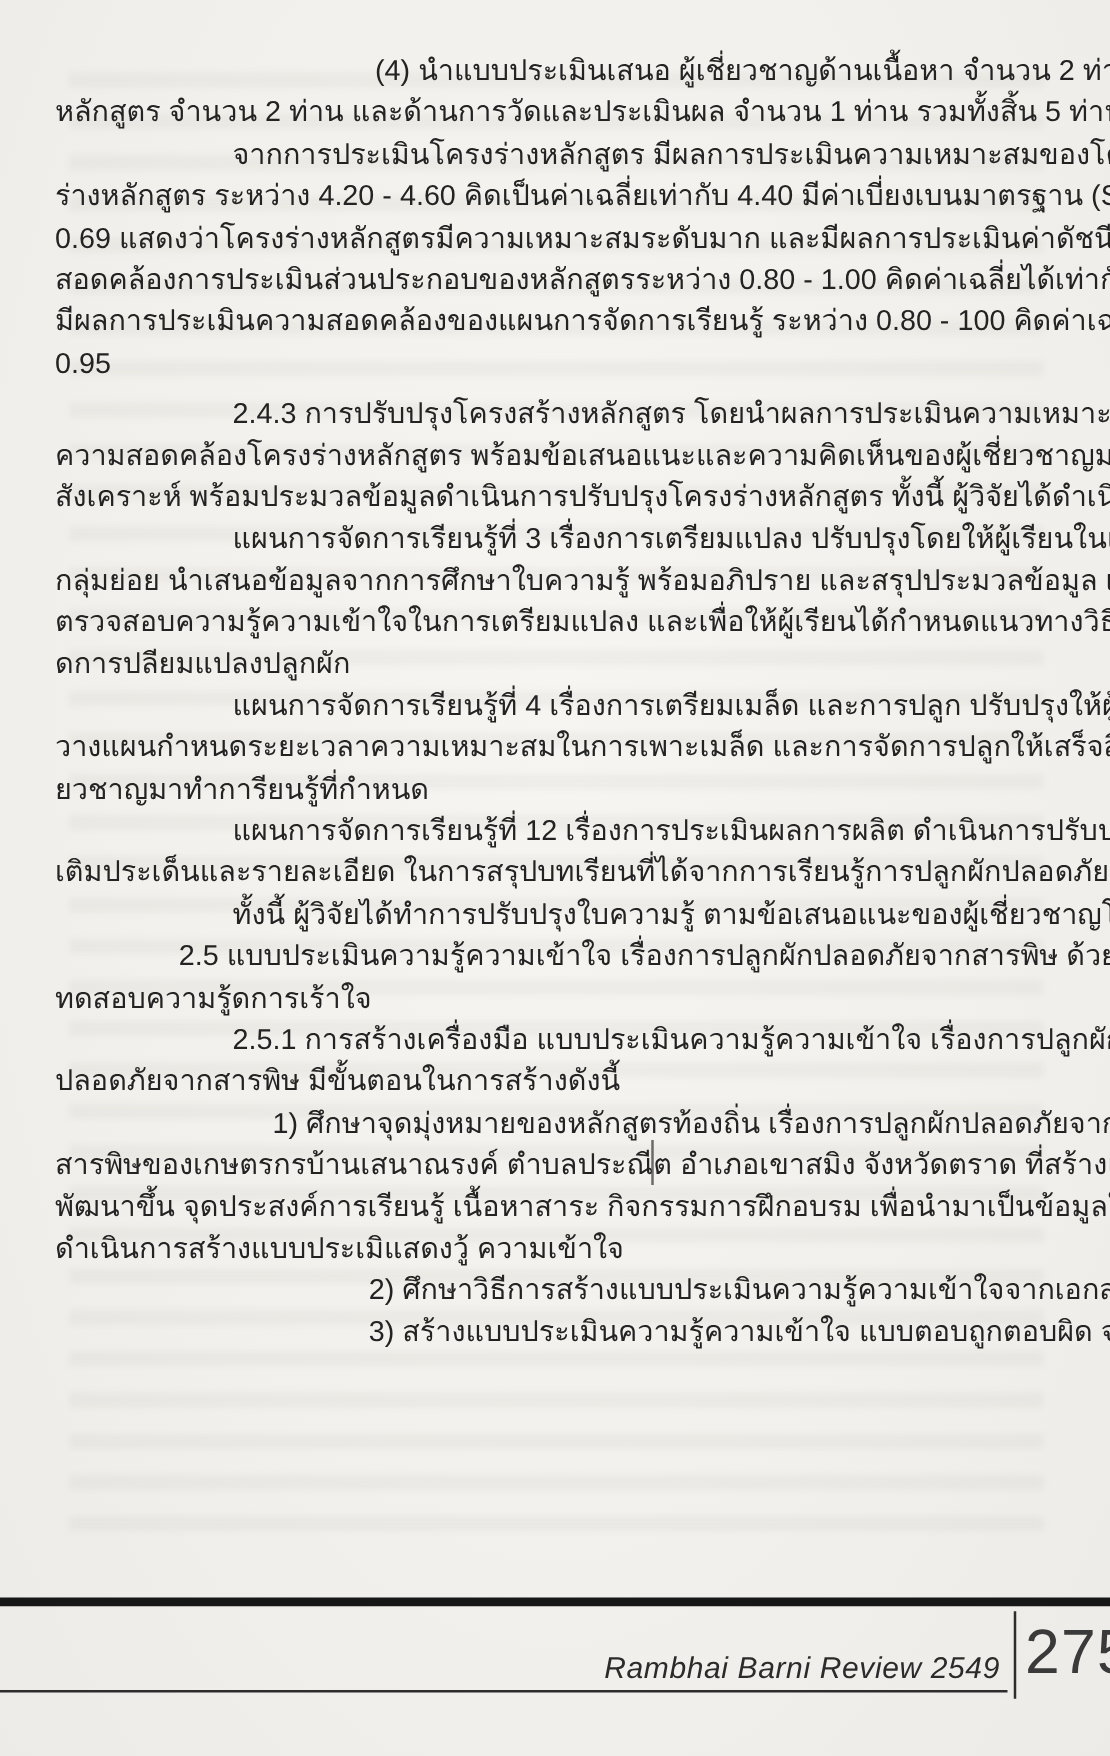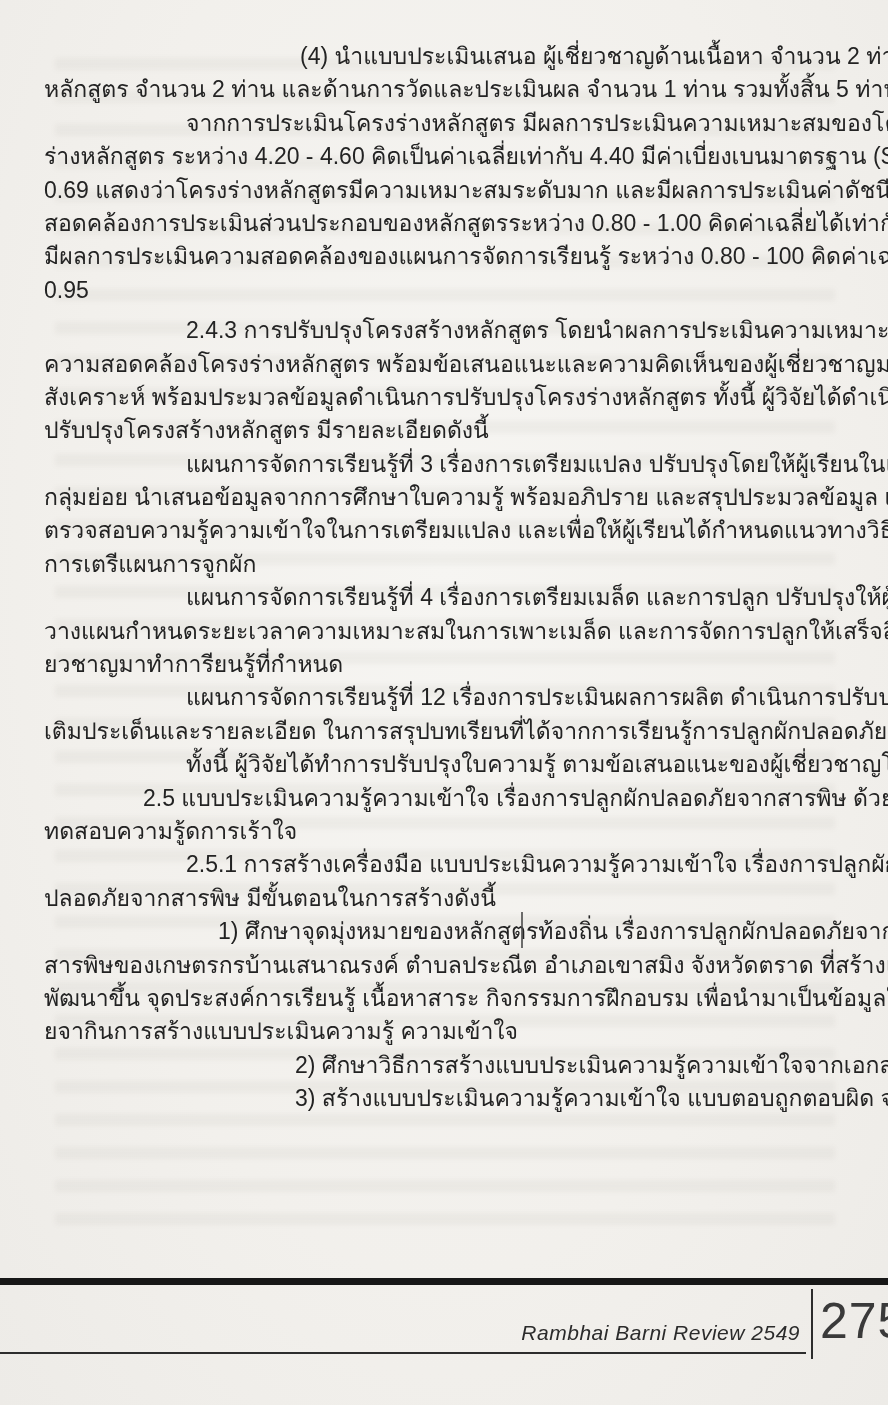--- a/index.html
+++ b/index.html
@@ -39,21 +39,21 @@
   .il-p4{margin-left:256px;}    
   .scan-line{
     position:absolute;left:521px;top:912px;width:2px;height:36px;
     background:#4a4a4a;opacity:.8;
   }
   .footer-bar{position:absolute;left:0;top:1278px;width:888px;height:7px;background:#171717;}
   .footer-rule{position:absolute;left:0;top:1352px;width:806px;height:2px;background:#2d2d2d;}
   .footer-vline{position:absolute;left:811px;top:1289px;width:2px;height:70px;background:#2d2d2d;}
   .journal{
     position:absolute;right:88px;top:1321px;
-    font-style:italic;font-size:21px;color:#2b2b2b;letter-spacing:.5px;
+    font-style:italic;font-size:24px;color:#2b2b2b;letter-spacing:.5px;
     white-space:nowrap;
   }
   .pageno{
     position:absolute;left:820px;top:1297px;
     font-size:50px;line-height:48px;font-weight:200;
     color:#3a3a3a;letter-spacing:1px;
   }
 </style>
 </head>
 <body>
@@ -67,39 +67,38 @@
     <div class="ln">หลักสูตร จำนวน 2 ท่าน และด้านการวัดและประเมินผล จำนวน 1 ท่าน รวมทั้งสิ้น 5 ท่าน พิจารณา</div>
     <div class="ln il-mid">จากการประเมินโครงร่างหลักสูตร  มีผลการประเมินความเหมาะสมของโครง</div>
     <div class="ln">ร่างหลักสูตร ระหว่าง 4.20 - 4.60  คิดเป็นค่าเฉลี่ยเท่ากับ 4.40 มีค่าเบี่ยงเบนมาตรฐาน (S.D.) เท่ากับ</div>
     <div class="ln">0.69  แสดงว่าโครงร่างหลักสูตรมีความเหมาะสมระดับมาก  และมีผลการประเมินค่าดัชนีความ</div>
     <div class="ln">สอดคล้องการประเมินส่วนประกอบของหลักสูตรระหว่าง 0.80 - 1.00 คิดค่าเฉลี่ยได้เท่ากับ 0.95 และ</div>
     <div class="ln">มีผลการประเมินความสอดคล้องของแผนการจัดการเรียนรู้ ระหว่าง 0.80 - 100 คิดค่าเฉลี่ยได้เท่ากับ</div>
     <div class="ln">0.95</div>
     <div class="ln il-mid gap">2.4.3  การปรับปรุงโครงสร้างหลักสูตร  โดยนำผลการประเมินความเหมาะสมและ</div>
     <div class="ln">ความสอดคล้องโครงร่างหลักสูตร  พร้อมข้อเสนอแนะและความคิดเห็นของผู้เชี่ยวชาญมาทำการ</div>
     <div class="ln">สังเคราะห์  พร้อมประมวลข้อมูลดำเนินการปรับปรุงโครงร่างหลักสูตร  ทั้งนี้  ผู้วิจัยได้ดำเนินการ</div>
-    <div class="ln">ปรับปรุงโครงสร้างหลักสูตร มีรายละเอียดดังนี้</div>
     <div class="ln il-mid">แผนการจัดการเรียนรู้ที่ 3 เรื่องการเตรียมแปลง  ปรับปรุงโดยให้ผู้เรียนในแต่ละ</div>
     <div class="ln">กลุ่มย่อย  นำเสนอข้อมูลจากการศึกษาใบความรู้  พร้อมอภิปราย และสรุปประมวลข้อมูล  เพื่อการ</div>
     <div class="ln">ตรวจสอบความรู้ความเข้าใจในการเตรียมแปลง  และเพื่อให้ผู้เรียนได้กำหนดแนวทางวิธีการ ใน</div>
-    <div class="ln">การเตรีแผนการจูกผัก</div>
+    <div class="ln">ดการปลียมแปลงปลูกผัก</div>
     <div class="ln il-mid">แผนการจัดการเรียนรู้ที่ 4 เรื่องการเตรียมเมล็ด และการปลูก  ปรับปรุงให้ผู้เรียน</div>
     <div class="ln">วางแผนกำหนดระยะเวลาความเหมาะสมในการเพาะเมล็ด  และการจัดการปลูกให้เสร็จสิ้นตาม</div>
     <div class="ln">ยวชาญมาทำการียนรู้ที่กำหนด</div>
     <div class="ln il-mid">แผนการจัดการเรียนรู้ที่ 12 เรื่องการประเมินผลการผลิต  ดำเนินการปรับปรุง เพิ่ม</div>
     <div class="ln">เติมประเด็นและรายละเอียด ในการสรุปบทเรียนที่ได้จากการเรียนรู้การปลูกผักปลอดภัยจากสารพิษ</div>
     <div class="ln il-mid">ทั้งนี้  ผู้วิจัยได้ทำการปรับปรุงใบความรู้  ตามข้อเสนอแนะของผู้เชี่ยวชาญโดยเพิ่ม</div>
     <div class="ln il-25">2.5  แบบประเมินความรู้ความเข้าใจ  เรื่องการปลูกผักปลอดภัยจากสารพิษ ด้วยแบบ</div>
     <div class="ln">ทดสอบความรู้ดการเร้าใจ</div>
     <div class="ln il-mid">2.5.1 การสร้างเครื่องมือ  แบบประเมินความรู้ความเข้าใจ  เรื่องการปลูกผัก</div>
     <div class="ln">ปลอดภัยจากสารพิษ  มีขั้นตอนในการสร้างดังนี้</div>
     <div class="ln il-n1">1)  ศึกษาจุดมุ่งหมายของหลักสูตรท้องถิ่น  เรื่องการปลูกผักปลอดภัยจาก</div>
     <div class="ln">สารพิษของเกษตรกรบ้านเสนาณรงค์  ตำบลประณีต  อำเภอเขาสมิง  จังหวัดตราด  ที่สร้างและ</div>
     <div class="ln">พัฒนาขึ้น  จุดประสงค์การเรียนรู้  เนื้อหาสาระ  กิจกรรมการฝึกอบรม  เพื่อนำมาเป็นข้อมูลในการ</div>
-    <div class="ln">ยจากินการสร้างแบบประเมินความรู้  ความเข้าใจ</div>
+    <div class="ln">ดำเนินการสร้างแบบประเมิแสดงวู้  ความเข้าใจ</div>
     <div class="ln il-n23">2)  ศึกษาวิธีการสร้างแบบประเมินความรู้ความเข้าใจจากเอกสารต่าง ๆ</div>
     <div class="ln il-n23">3)  สร้างแบบประเมินความรู้ความเข้าใจ  แบบตอบถูกตอบผิด  จำนวน 20</div>
   </div>
 
   <div class="scan-line"></div>
 
   <div class="footer-bar"></div>
   <div class="journal">Rambhai Barni Review 2549</div>
   <div class="footer-rule"></div>
   <div class="footer-vline"></div>

